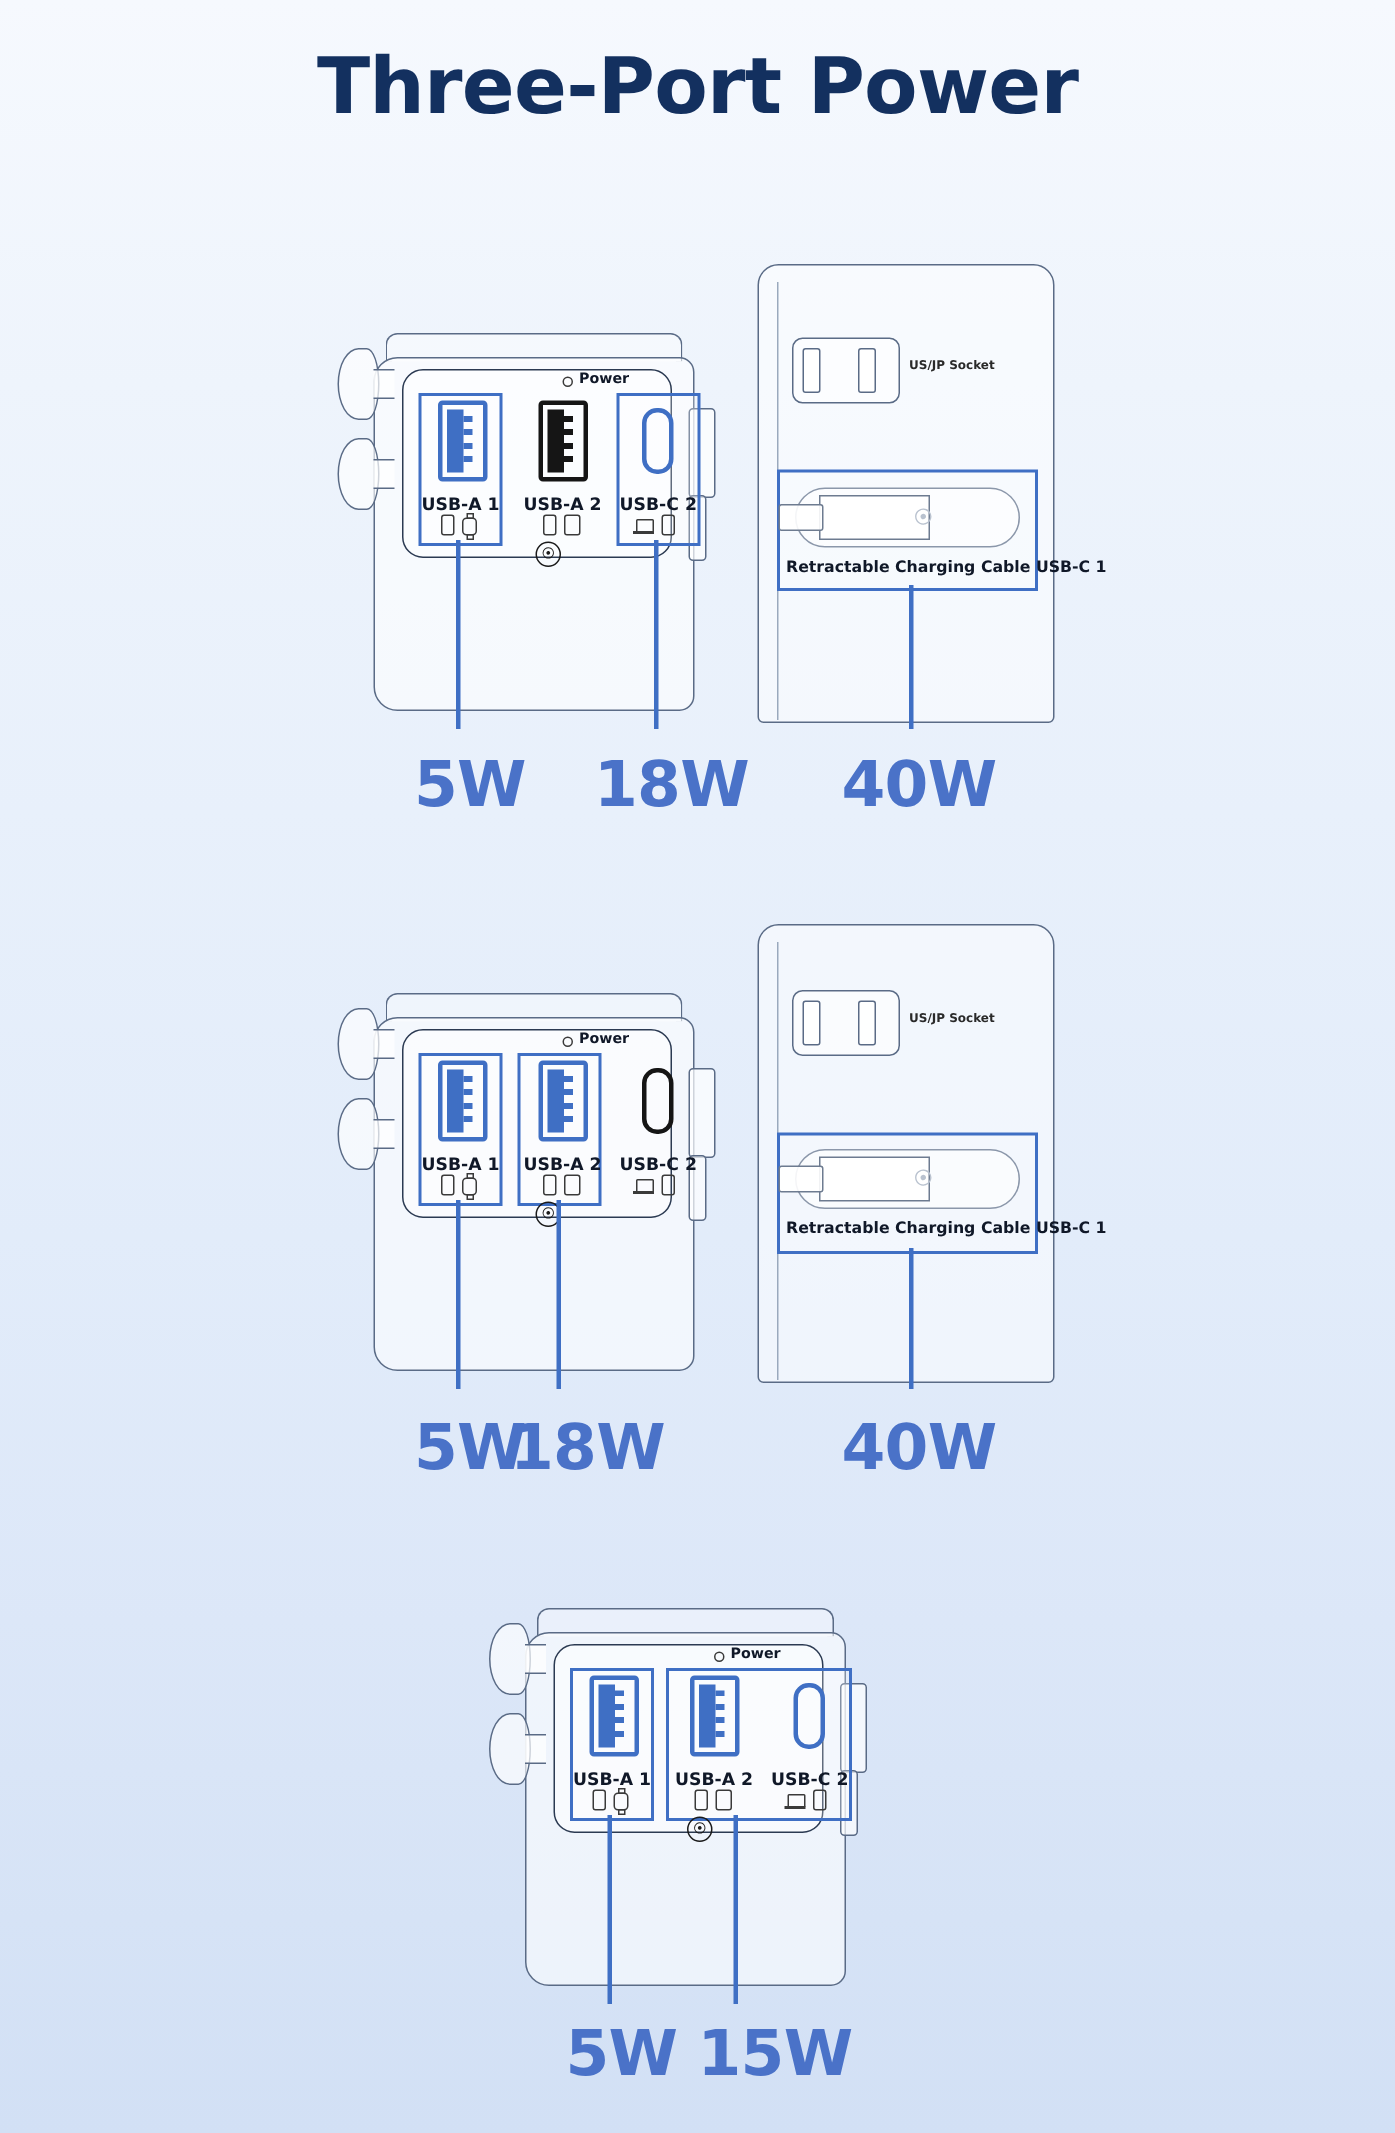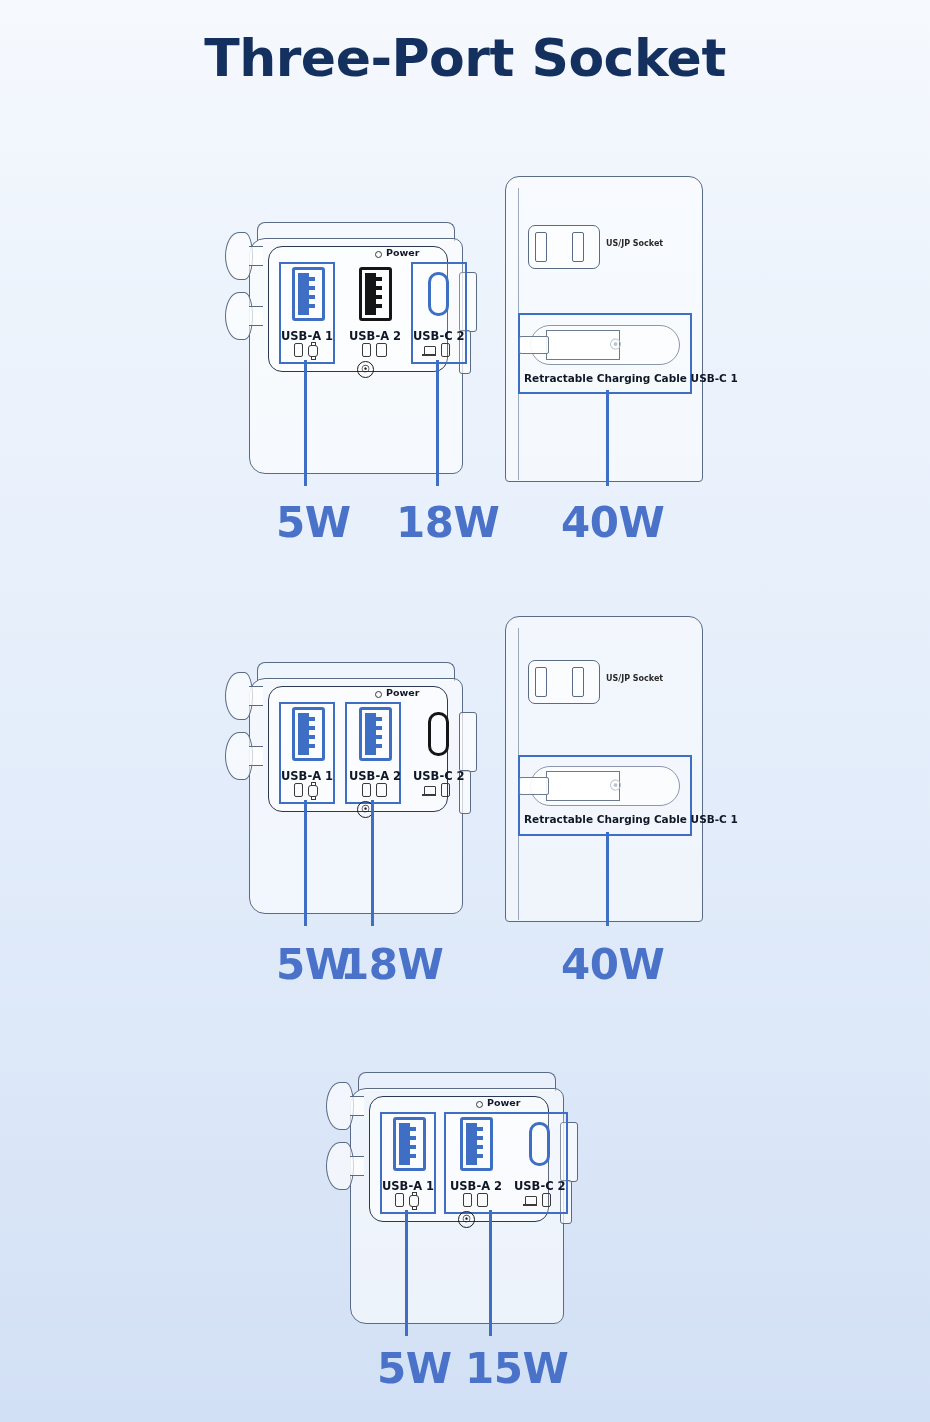--- a/index.html
+++ b/index.html
@@ -317,21 +317,21 @@
     font-weight: bold;
     color: #4a72c8;
     letter-spacing: -0.5px;
     white-space: nowrap;
     font-family: "DejaVu Sans", sans-serif;
   }
 </style>
 </head>
 <body>
 
-<div class="page-title">Three-Port Socket</div>
+<div class="page-title">Three-Port Power</div>
 
 <div class="diagram" style="top:0;">
 
   <div class="device">
 
     <div class="body-outline body-top-lip" style="left:257px; top:222px; width:196px; height:18px;"></div>
     <div class="body-outline body-main" style="left:249px; top:238px; width:212px; height:234px;"></div>
 
     <div class="prong" style="left:225px; top:232px;"></div>
     <div class="prong-stem" style="left:249px; top:246px; width:14px;"></div>

